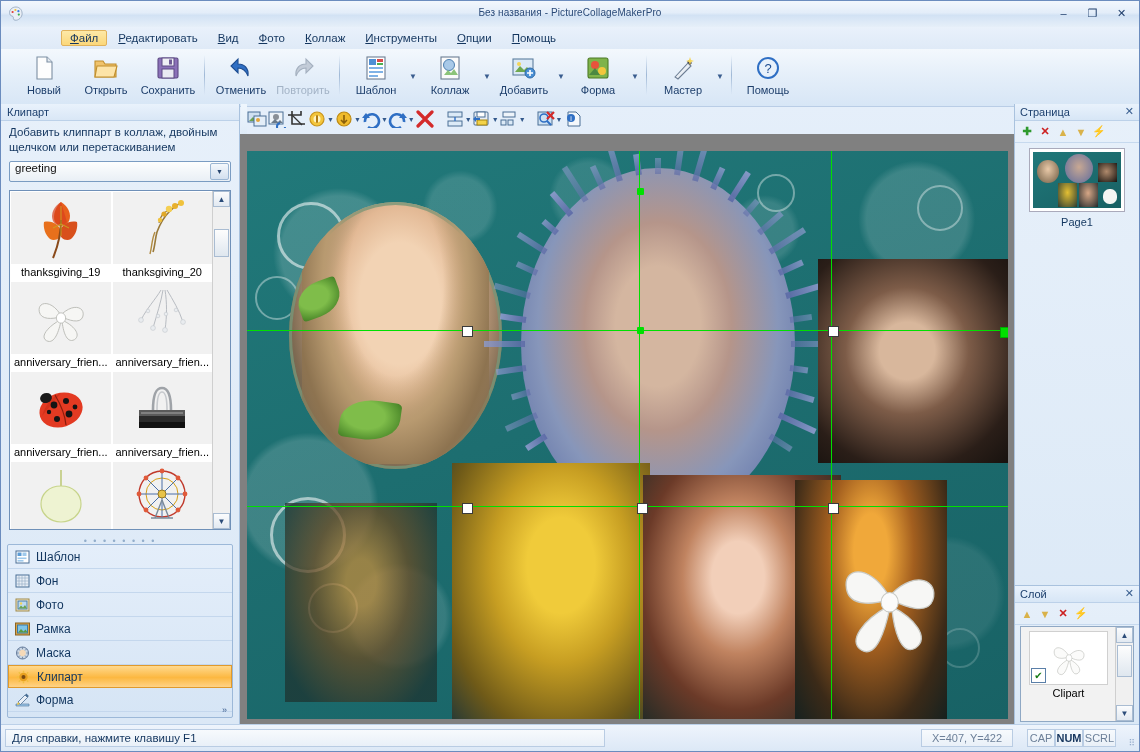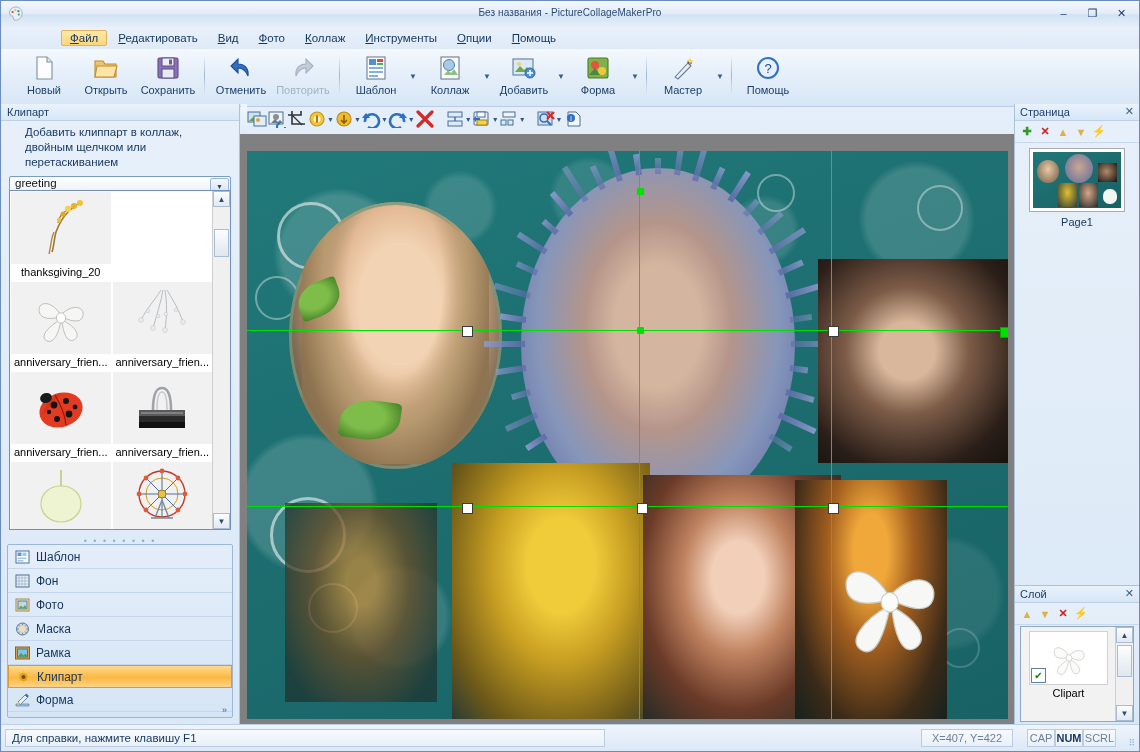--- a/index.html
+++ b/index.html
@@ -98,21 +98,21 @@
     background: linear-gradient(180deg,#e7f0fa 0%, #dbe8f6 100%);
     border-right: 1px solid #a9c2de;
   }
   .panel-hdr {
     height: 17px; background: linear-gradient(180deg,#e9f2fc 0%, #d9e7f6 100%);
     border-bottom: 1px solid #bcd1e9;
     font-size: 11px; color: #1c3f6d; padding: 2px 0 0 6px; box-sizing: border-box;
     position: relative;
   }
   .hint {
-    padding: 4px 8px 2px 24px; font-size: 11.5px; color: #14365f; line-height: 15px;
+    padding: 4px 8px 2px 8px; font-size: 11.5px; color: #14365f; line-height: 15px;
   }
   .combo {
     margin: 4px 8px 0 8px; height: 19px;
     background: linear-gradient(180deg,#fdfefe 0%, #e9eff5 100%);
     border: 1px solid #7a9cc2; border-radius: 2px;
     display: flex; align-items: flex-start; position: relative;
   }
   .combo .val { padding-left: 5px; font-size: 11.5px; color: #111; }
   .combo .arrow {
     position: absolute; right: 1px; top: 1px; width: 17px; height: 15px;
@@ -606,20 +606,33 @@
     <div class="hint">Добавить клиппарт в коллаж, двойным щелчком или перетаскиванием</div>
 
     <div class="combo">
       <span class="val">greeting</span>
       <span class="arrow">▼</span>
     </div>
 
     <div class="cliplist">
       <div class="clipgrid" id="clipgrid">
           <div class="cliprow">
+            <div class="clipcell">
+              <div class="clipimg">
+                <svg width="62" height="64" viewBox="0 0 62 64">
+                  <path d="M31 6c7 4 11 12 8 19-3 6-11 6-14 1-3-6 1-16 6-20z" fill="#e8601c"></path>
+                  <path d="M31 6c-7 4-11 12-8 19 3 6 11 6 14 1" fill="#d8401c" opacity=".7"></path>
+                  <path d="M14 26c8-2 16 3 17 10 1 6-6 10-11 7-5-4-7-12-6-17z" fill="#e8701c"></path>
+                  <path d="M47 26c-8-2-16 3-17 10-1 6 6 10 11 7 5-4 7-12 6-17z" fill="#d8501c"></path>
+                  <path d="M31 24c0 14-3 26-8 38" stroke="#8a4a1a" stroke-width="2" fill="none"></path>
+                  <path d="M31 10v30M31 28l-8 4M31 28l8 4" stroke="#c9a020" stroke-width="1" fill="none"></path>
+                </svg>
+              </div>
+              <div class="clipname">thanksgiving_19</div>
+            </div>
             <div class="clipcell">
               <div class="clipimg">
                 <svg width="62" height="64" viewBox="0 0 62 64">
                   <path d="M52 6c-6 2-10 6-14 10-5 5-9 12-12 20-2 7-2 14-4 20" stroke="#9a7a3a" stroke-width="1.6" fill="none"></path>
                   <path d="M38 14c-5 2-9 7-10 13" stroke="#9a7a3a" stroke-width="1.2" fill="none"></path>
                   <circle cx="50" cy="7" r="3" fill="#f0c23c"></circle>
                   <circle cx="44" cy="10" r="3" fill="#e8b02c"></circle>
                   <circle cx="38" cy="13" r="3.2" fill="#f5cf52"></circle>
                   <circle cx="33" cy="18" r="2.6" fill="#e0a828"></circle>
                   <circle cx="29" cy="24" r="2.2" fill="#f0c23c"></circle>
@@ -775,38 +788,38 @@
               <rect x="3" y="3" width="9" height="8" fill="#bcd9f0" stroke="#4a7fa8"></rect>
               <path d="M3.5 10.5l2.5-3 2 2 2-2.5 2 3.5z" fill="#6aa34f"></path>
               <circle cx="6" cy="5.5" r="1.2" fill="#f3d458"></circle>
             </svg>
           </span>
           <span>Фото</span>
         </div>
         <div class="cat">
           <span class="cico">
             <svg width="15" height="14">
+              <rect x="0.5" y="1" width="14" height="12" fill="#d8a24a" stroke="#8a6420"></rect>
+              <rect x="2.5" y="3" width="10" height="8" fill="#7fc4e8" stroke="#3a7ba8"></rect>
+              <path d="M3 10.5l3-3.5 2.5 2.5 2-2 2.2 3z" fill="#5a9a42"></path>
+            </svg>
+          </span>
+          <span>Рамка</span>
+        </div>
+        <div class="cat">
+          <span class="cico">
+            <svg width="15" height="14">
               <circle cx="7.5" cy="7" r="6" fill="#c9d6e4" stroke="#60789a"></circle>
               <circle cx="7.5" cy="7" r="3.2" fill="#f5d9b8"></circle>
               <g stroke="#7a8fa8" stroke-width="1">
                 <path d="M7.5 1v2.2M7.5 10.8V13M1.5 7h2.2M11.3 7h2.2M3.3 2.8l1.6 1.6M10.1 9.6l1.6 1.6M11.7 2.8l-1.6 1.6M4.9 9.6l-1.6 1.6"></path>
               </g>
             </svg>
           </span>
           <span>Маска</span>
-        </div>
-        <div class="cat">
-          <span class="cico">
-            <svg width="15" height="14">
-              <rect x="0.5" y="1" width="14" height="12" fill="#d8a24a" stroke="#8a6420"></rect>
-              <rect x="2.5" y="3" width="10" height="8" fill="#7fc4e8" stroke="#3a7ba8"></rect>
-              <path d="M3 10.5l3-3.5 2.5 2.5 2-2 2.2 3z" fill="#5a9a42"></path>
-            </svg>
-          </span>
-          <span>Рамка</span>
         </div>
         <div class="cat sel">
           <span class="cico">
             <svg width="15" height="14">
               <circle cx="7.5" cy="7" r="4.2" fill="#e8a020"></circle>
               <circle cx="7.5" cy="7" r="2" fill="#7a4a10"></circle>
               <g stroke="#f0c040" stroke-width="1.4">
                 <path d="M7.5 0.8v2M7.5 11.2V13.2M0.8 7h2M12.2 7h2M2.8 2.3l1.4 1.4M10.8 10.3l1.4 1.4M12.2 2.3l-1.4 1.4M4.2 10.3l-1.4 1.4"></path>
               </g>
             </svg>

